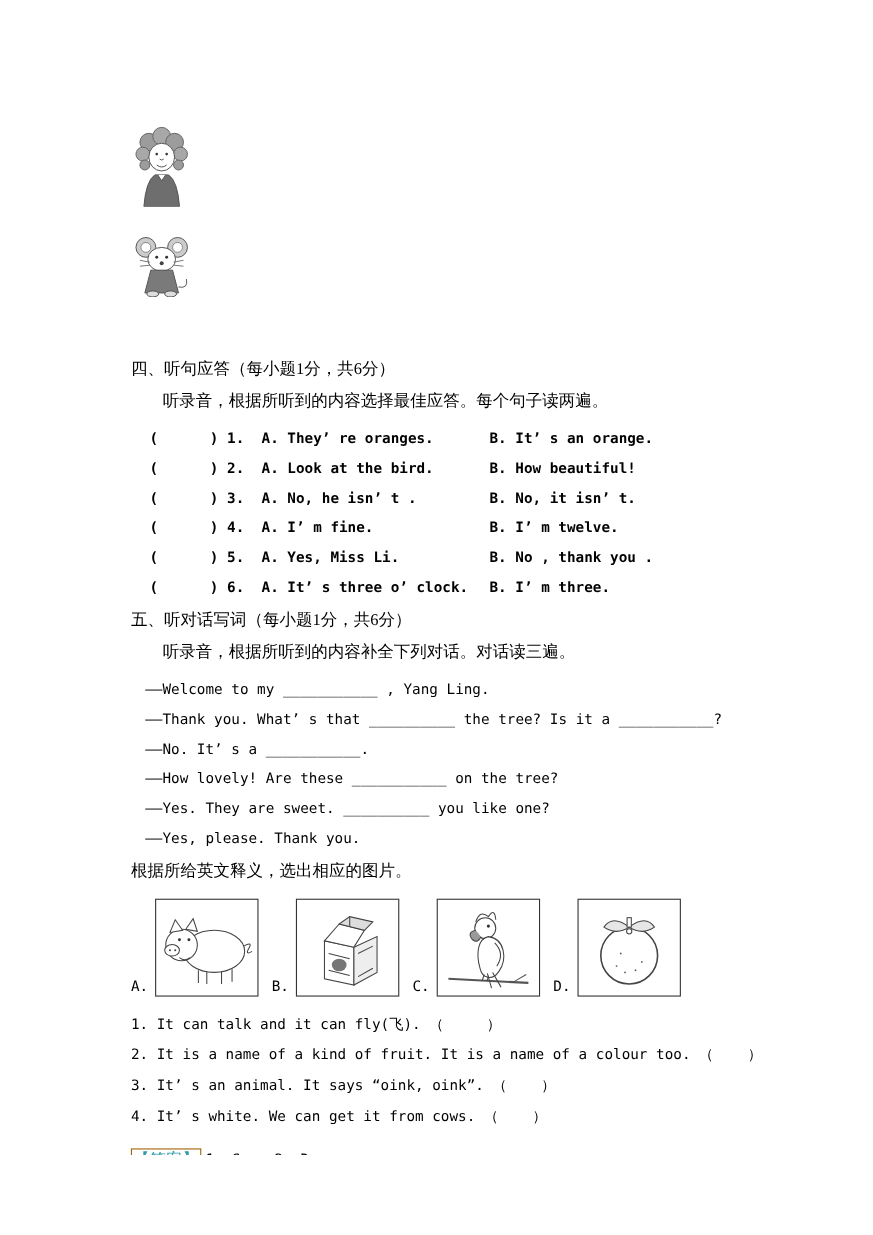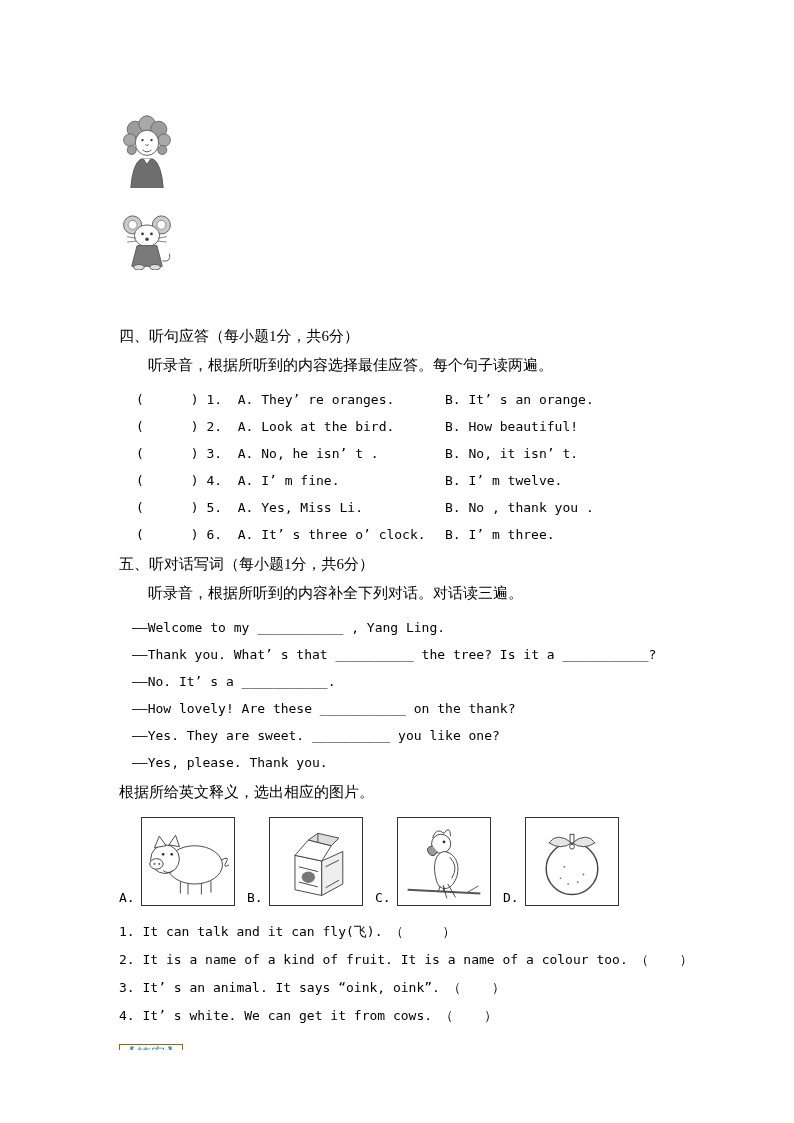--- a/index.html
+++ b/index.html
@@ -27,21 +27,21 @@
     white-space: pre;
   }
   .indent { margin-left: 17px; }
 
   .illu { display: block; margin-left: 1px; }
   .illu + .illu { margin-top: 26px; }
 
   .sec-title { margin-top: 56px; }
   .sec-instr { margin-top: 8px; padding-left: 12px; }
 
-  .qlist { margin-top: 10px; }
+  .qlist { margin-top: 10px; font-weight: bold; }
   .qrow { display: flex; line-height: 27px; margin-left: 17px; }
   .qrow .left { width: 309px; flex: none; }
 
   .dlg-list { margin-top: 10px; }
   .dlg { line-height: 27px; margin-left: 13px; }
 
   .pic-instr { margin-top: 6px; }
 
   .pic-row { display: flex; margin-top: 14px; }
   .pic-cell { display: flex; align-items: flex-end; }
@@ -142,21 +142,21 @@
       </div>
     </div>
 
     <div class="sec-title cjk" style="margin-top:6px">五、听对话写词（每小题1分，共6分）</div>
     <div class="sec-instr cjk indent">听录音，根据所听到的内容补全下列对话。对话读三遍。</div>
 
     <div class="dlg-list">
       <div class="dlg mono">——Welcome to my ___________ , Yang Ling.</div>
       <div class="dlg mono">——Thank you. What’ s that __________ the tree? Is it a ___________?</div>
       <div class="dlg mono">——No. It’ s a ___________.</div>
-      <div class="dlg mono">——How lovely! Are these ___________ on the thank?</div>
+      <div class="dlg mono">——How lovely! Are these ___________ on the tree?</div>
       <div class="dlg mono">——Yes. They are sweet. __________ you like one?</div>
       <div class="dlg mono">——Yes, please. Thank you.</div>
     </div>
 
     <div class="pic-instr cjk">根据所给英文释义，选出相应的图片。</div>
 
     <div class="pic-row">
       <div class="pic-cell">
         <span class="pic-label">A.</span>
         <div class="pic-box">

